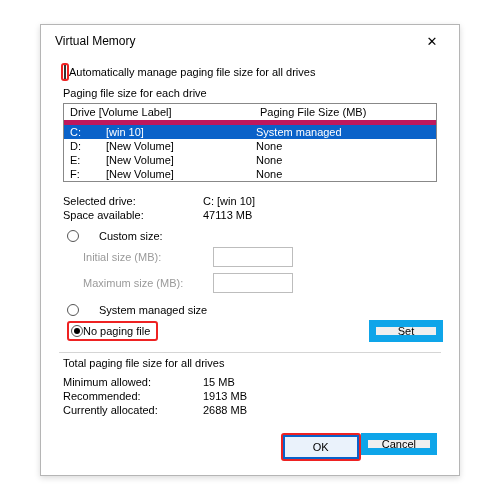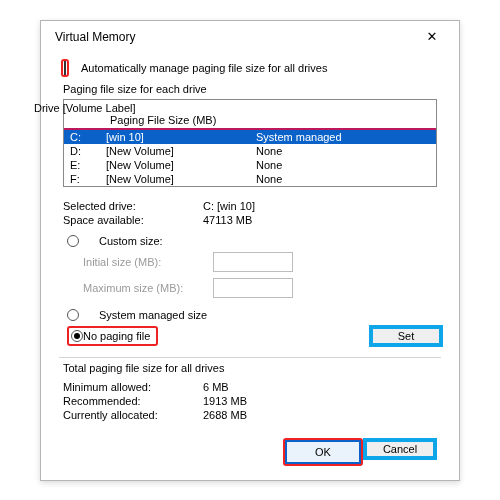--- a/index.html
+++ b/index.html
@@ -36,21 +36,21 @@
     justify-content: center;
     font-size: 13px;
     line-height: 1;
   }
   .body {
     padding: 6px 16px 14px 16px;
   }
   .auto-row {
     display: flex;
     align-items: center;
-    gap: 12px;
+    gap: 0;
     padding: 2px 0 4px 4px;
   }
   .chk {
     width: 14px;
     height: 14px;
     border: 1px solid #333;
     background: #fff;
     flex-shrink: 0;
   }
   .hl-red {
@@ -61,23 +61,22 @@
   .group-title {
     padding: 2px 0 2px 6px;
   }
   .list {
     border: 1px solid #888;
     margin: 2px 6px 8px 6px;
   }
   .list-header {
     display: flex;
     padding: 2px 6px;
-    border-bottom: 2px solid #be185d;
+    border-bottom: 5px solid #be185d;
     font-size: 11px;
-    flex-direction: column;
   }
   .col-a { width: 36px; }
   .col-b { width: 150px; }
   .col-c { flex: 1; }
   .list-row {
     display: flex;
     padding: 1px 6px;
   }
   .list-row.selected {
     background: #0a62c9;
@@ -134,21 +133,21 @@
   }
   .set-row .left {
     display: flex;
     align-items: center;
     gap: 6px;
     flex: 1;
   }
   .btn {
     min-width: 74px;
     height: 22px;
-    border: 4px solid #0ea5e9;
+    border: 7px solid #0ea5e9;
     background: #efefef;
     display: inline-flex;
     align-items: center;
     justify-content: center;
     padding: 0 14px;
   }
   .btn.primary {
     border: 1px solid #0a62c9;
     outline: 1px solid #0a62c9;
     background: #eaf2fb;
@@ -253,21 +252,21 @@
       </div>
       <span class="btn">Set</span>
     </div>
 
     <div class="divider"></div>
 
     <div class="group-title">Total paging file size for all drives</div>
     <div class="kv-block">
       <div class="kv">
         <span class="k">Minimum allowed:</span>
-        <span>6 MB</span>
+        <span>15 MB</span>
       </div>
       <div class="kv">
         <span class="k">Recommended:</span>
         <span>1913 MB</span>
       </div>
       <div class="kv">
         <span class="k">Currently allocated:</span>
         <span>2688 MB</span>
       </div>
     </div>

